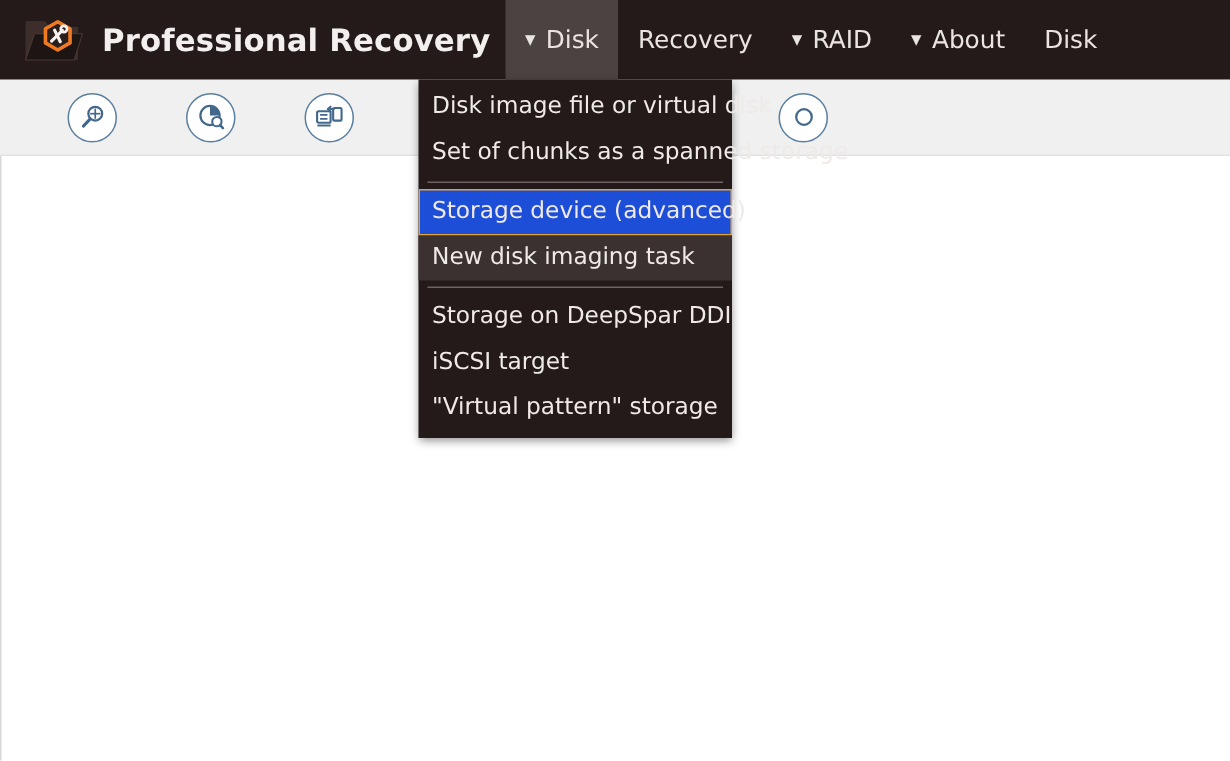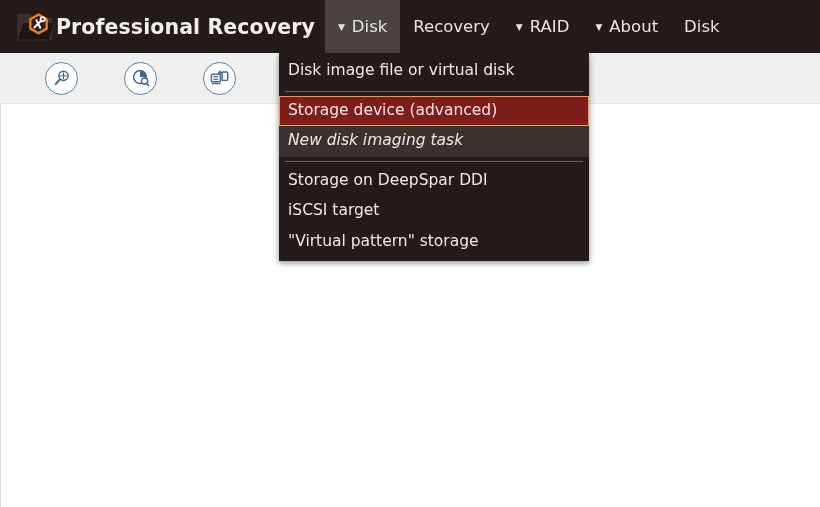--- a/index.html
+++ b/index.html
@@ -32,20 +32,21 @@
     align-items: stretch;
     flex: 0 0 auto;
     position: relative;
     z-index: 30;
   }
   .brand {
     display: flex;
     align-items: center;
     padding-left: 14px;
     padding-right: 10px;
+    gap: 12px;
   }
   .logo {
     width: 42px;
     height: 38px;
     position: relative;
     flex: 0 0 auto;
   }
   .brand-title {
     color: #f2efee;
     font-size: 20.5px;
@@ -123,46 +124,45 @@
     background: #ffffff;
     border-left: 1px solid #d7d7d7;
     position: relative;
   }
 
   
   .dropdown {
     position: absolute;
     left: 279px;
     top: 53px;
-    width: 310px;
+    width: 209px;
     background: #231a19;
     box-shadow: 0 2px 6px rgba(0,0,0,0.45);
     padding: 3px 0 4px 0;
     z-index: 40;
     box-sizing: border-box;
   }
   .dd-item {
     position: relative;
     color: #efeae8;
     font-size: 15.5px;
     line-height: 1;
     padding: 6px 8px 7px 8px;
     white-space: nowrap;
     cursor: default;
     user-select: none;
     box-sizing: border-box;
     border: 1px solid transparent;
   }
   .dd-item.hover {
     background: #3a3130;
-    font-style: italic;
   }
   .dd-item.selected {
     border: 1px solid #e0a33c;
-    background: #7f1d1d;
+    background: #1d4ed8;
   }
   .dd-sep {
     height: 1px;
     background: #6e6361;
     margin: 4px 6px 4px 6px;
   }
 </style>
 </head>
 <body>
 
@@ -300,20 +300,23 @@
   <div class="workarea"></div>
 
 </div>
 
 <div class="dropdown">
 
   <div class="dd-item">
     <span>Disk image file or virtual disk</span>
   </div>
 
+  <div class="dd-item">
+    <span>Set of chunks as a spanned storage</span>
+  </div>
 
   <div class="dd-sep"></div>
 
   <div class="dd-item selected">
     <span>Storage device (advanced)</span>
   </div>
 
   <div class="dd-item hover">
     <span>New disk imaging task</span>
   </div>

